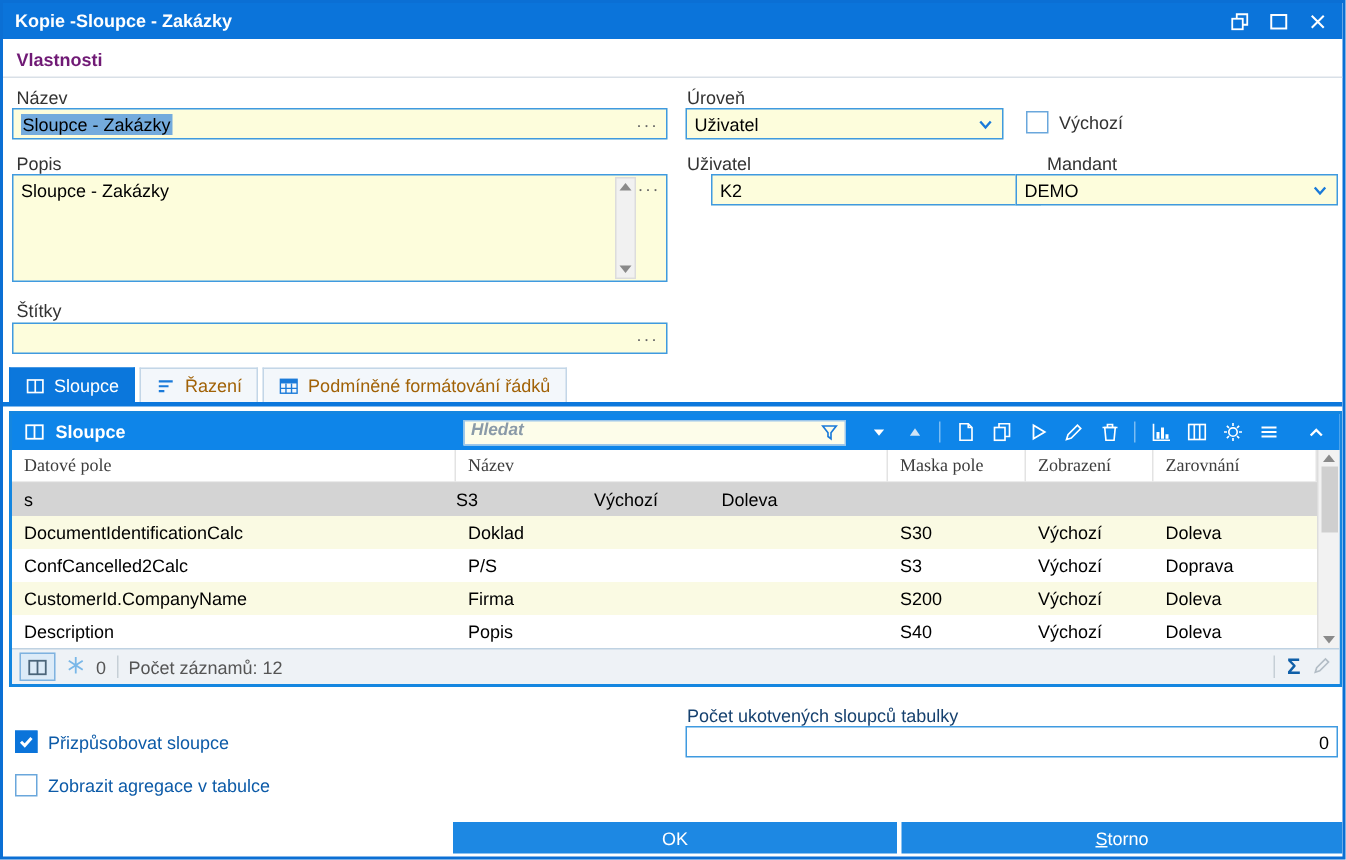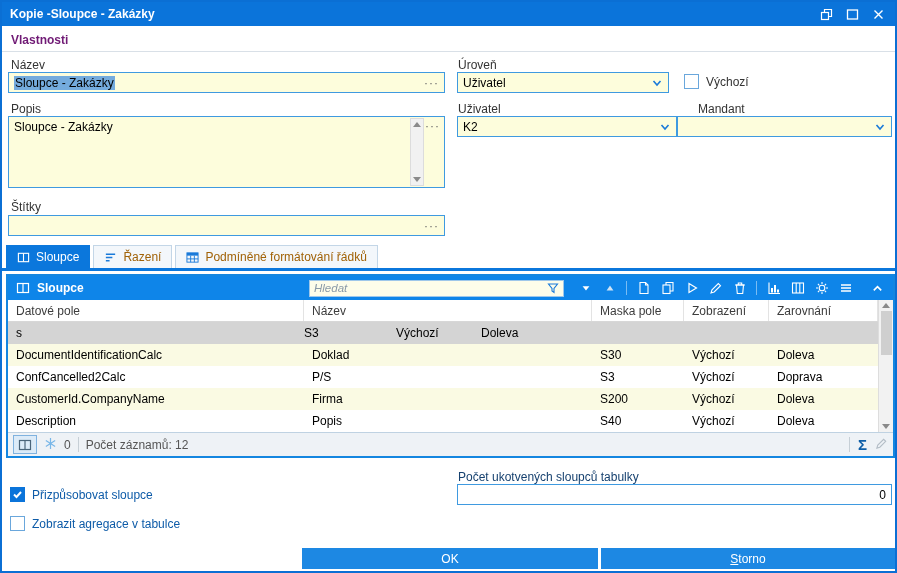--- a/index.html
+++ b/index.html
@@ -50,30 +50,30 @@
   .tab.active { background:#0b77dc; border-color:#0b77dc; color:#fff; }
   .ticon { display:flex; align-items:center; }
   .tab-underline { position:absolute; left:0; right:0; top:266px; height:3px; background:#0b77dc; }
 
   
   .panel { position:absolute; left:4px; top:272px; width:889px; height:184px; border:2px solid #1486e0; background:#fff; }
   .caption { height:24px; background:#0e85e9; display:flex; align-items:center; padding:0 8px; }
   .capicon { display:flex; align-items:center; margin-right:7px; }
   .captitle { color:#fff; font-size:12px; font-weight:bold; }
   .search { margin-left:auto; width:255px; height:17px; background:#fdfdea; border:1px solid #9ec7ea;
-            display:flex; align-items:center; padding:0 4px; cursor:text; }
+            display:flex; padding:0 4px; cursor:text;font-weight:bold; }
   .search .ph { flex:1; color:#8a9aa8; font-size:11.5px; font-style:italic; }
   .ficon { display:flex; align-items:center; cursor:pointer; }
   .tools { display:flex; align-items:center; gap:9px; margin-left:14px; }
   .tbtn { display:flex; align-items:center; justify-content:center; width:15px; height:16px; cursor:pointer; }
   .tsep { width:1px; height:14px; background:rgba(255,255,255,0.45); }
   .collapse-btn { margin-left:8px; }
 
   .thead { display:flex; height:22px; width:calc(100% - 15px); background:#fff; border-bottom:1px solid #d7d7d7;
-           font-size:12px; color:#3c3c3c; }
+           font-size:12px; color:#3c3c3c;font-family:Liberation Serif, serif; }
   .th { height:100%; display:flex; align-items:center; padding:0 8px; border-right:1px solid #e3e3e3;
         white-space:nowrap; overflow:hidden; cursor:pointer; }
   .c1 { width:296px; flex:none; } .c2 { width:288px; flex:none; } .c3 { width:92px; flex:none; }
   .c4 { width:85px; flex:none; } .c5 { flex:1; }
 
   .tr { display:flex; height:22px; width:calc(100% - 15px); font-size:12px; color:#000; background:#fff; cursor:pointer; }
   .tr.alt { background:#fafae3; }
   .tr.selected { background:#d4d4d4; }
   .td { height:100%; display:flex; align-items:center; padding:0 8px; white-space:nowrap; overflow:hidden; }
 
@@ -148,31 +148,32 @@
   <div class="field area" style="left:6px;top:114px;width:437px">
     <span class="area-text">Sloupce - Zakázky</span>
     <div class="mini-scroll">
       <span class="tri up"></span>
       <span class="tri down"></span>
     </div>
     <span class="dots area-dots">···</span>
   </div>
 
   <span class="lbl" style="left:456px;top:100px">Uživatel</span>
-  <div class="field" style="left:455px;top:114px;width:220px">
+  <div class="field" style="left:472px;top:114px;width:220px">
     <span class="val">K2</span>
     <span class="cicon">
       <svg width="12" height="12" viewBox="0 0 12 12">
           <path d="M2.5 4l3.5 4 3.5-4" fill="none" stroke="#1a7ad9" stroke-width="1.6"></path>
         </svg>
     </span>
   </div>
 
   <span class="lbl" style="left:696px;top:100px">Mandant</span>
   <div class="field" style="left:675px;top:114px;width:215px">
+    <span class="val">DEMO</span>
     <span class="cicon">
       <svg width="12" height="12" viewBox="0 0 12 12">
           <path d="M2.5 4l3.5 4 3.5-4" fill="none" stroke="#1a7ad9" stroke-width="1.6"></path>
         </svg>
     </span>
   </div>
 
   <span class="lbl" style="left:9px;top:198px">Štítky</span>
   <div class="field" style="left:6px;top:213px;width:437px">
     <span class="val"></span>

